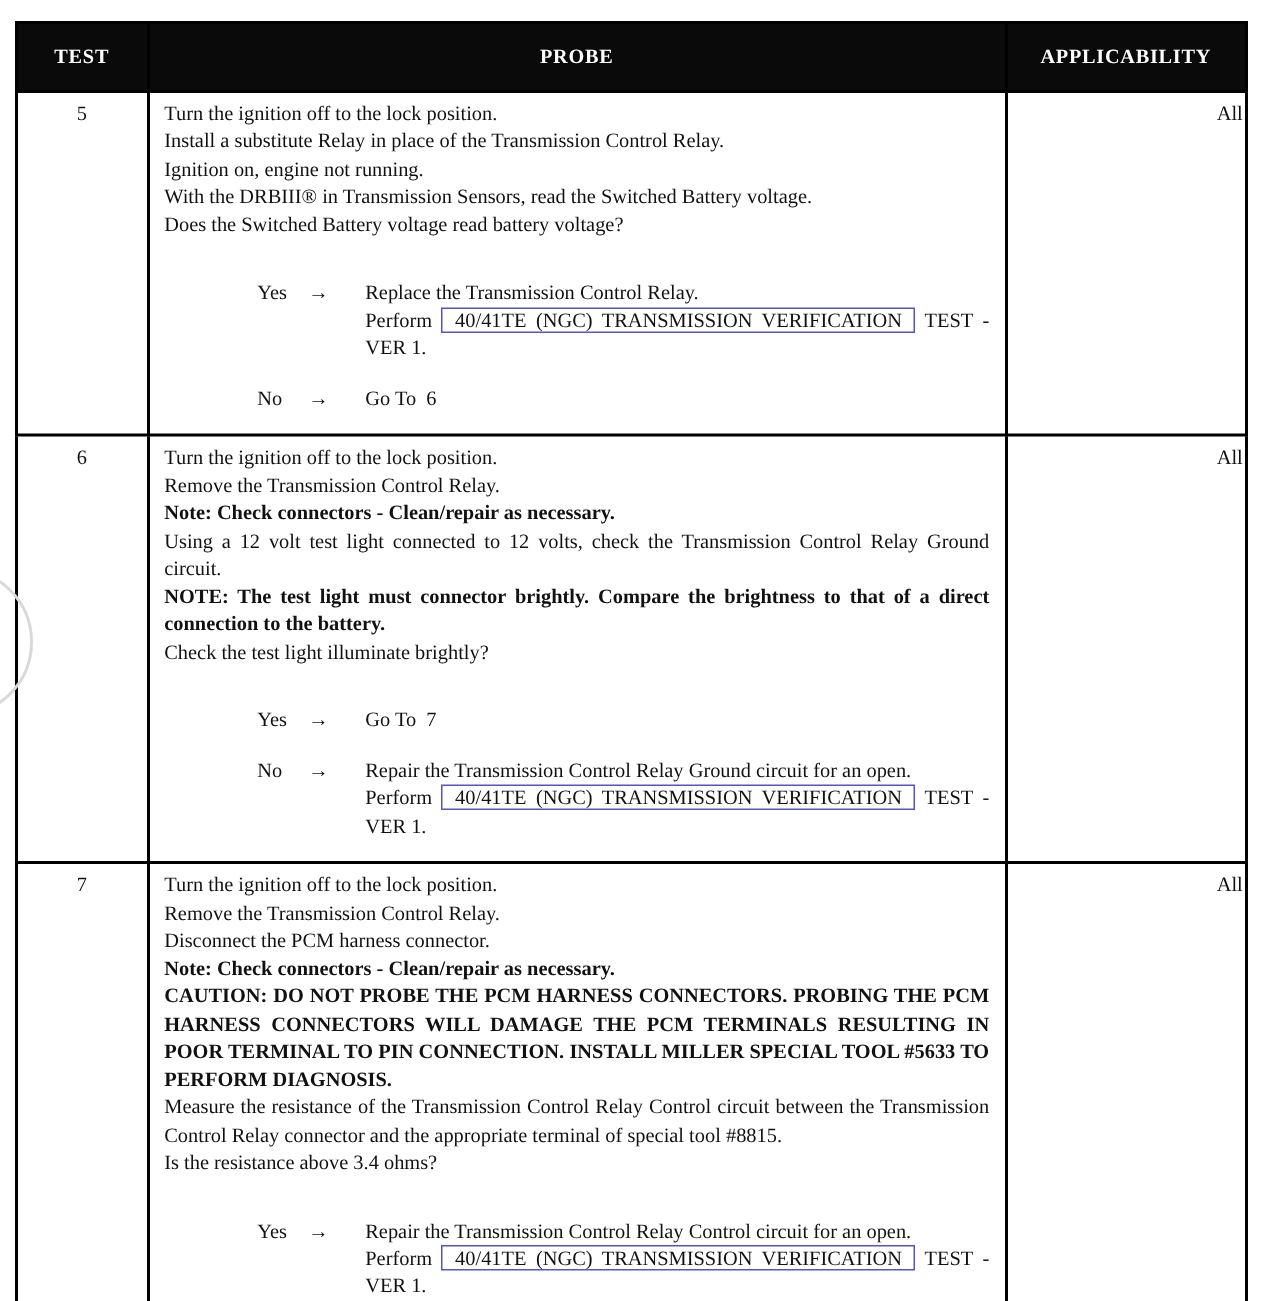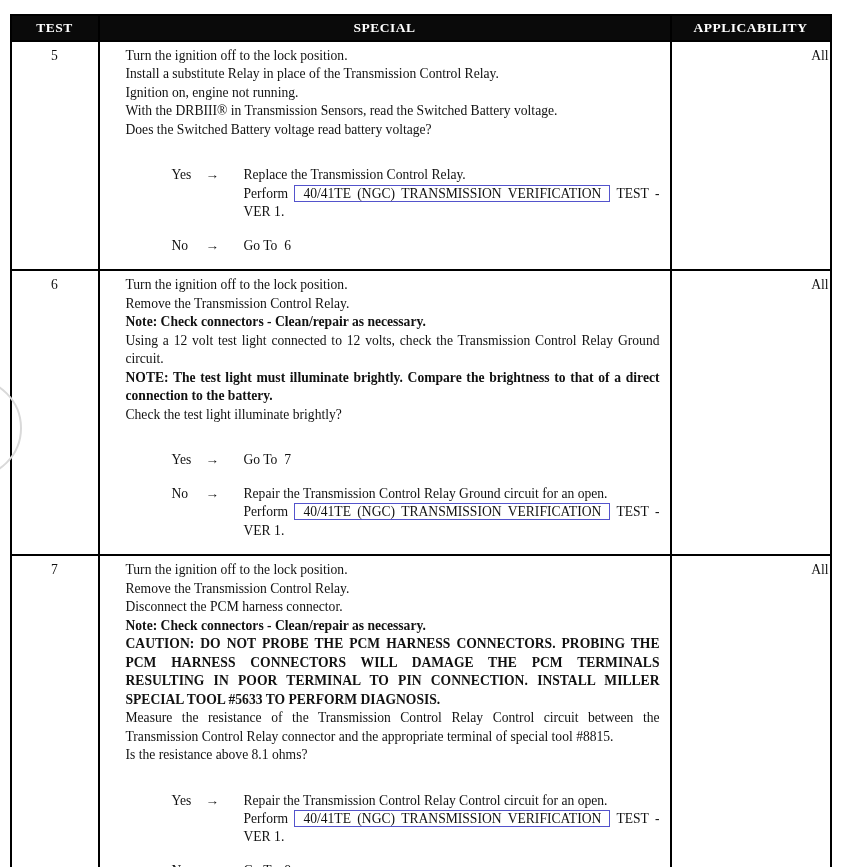--- a/index.html
+++ b/index.html
@@ -36,21 +36,21 @@
   }
   table.diag th, table.diag td {
     border: 2px solid #000000;
   }
   thead th {
     background: #0a0a0a;
     color: #ffffff;
     font-weight: bold;
     font-size: 13.5px;
     letter-spacing: 0.5px;
-    padding: 4px 4px;
+    padding: 14px 4px;
     text-align: center;
   }
   .th-test { width: 78px; }
   .th-action { width: auto; }
   .th-app { width: 150px; }
   td.cell {
     vertical-align: top;
     font-size: 13.6px;
     line-height: 1.36;
   }
@@ -60,21 +60,20 @@
   }
   td.app-cell {
     text-align: right;
     padding-top: 5px;
   }
   td.action-cell {
     padding: 5px 10px 14px 10px;
   }
   .line {
     text-align: justify;
-    margin-left: 16px;
   }
   .line.bold {
     font-weight: bold;
   }
   .branch {
     display: flex;
     margin: 15px 0 0 62px;
   }
   .line + .branch {
     margin-top: 27px;
@@ -103,21 +102,21 @@
 </head>
 <body>
 
 <div class="page">
   <div class="scan-artifact"></div>
 
   <table class="diag">
     <thead>
       <tr>
         <th class="th-test">TEST</th>
-        <th class="th-action">SPECIAL</th>
+        <th class="th-action">PROBE</th>
         <th class="th-app">APPLICABILITY</th>
       </tr>
     </thead>
     <tbody>
         <tr>
           <td class="cell test-cell">5</td>
           <td class="cell action-cell">
             <div class="line">Turn the ignition off to the lock position.</div>
             <div class="line">Install a substitute Relay in place of the Transmission Control Relay.</div>
             <div class="line">Ignition on, engine not running.</div>
@@ -141,21 +140,21 @@
           </td>
           <td class="cell app-cell">All</td>
         </tr>
         <tr>
           <td class="cell test-cell">6</td>
           <td class="cell action-cell">
             <div class="line">Turn the ignition off to the lock position.</div>
             <div class="line">Remove the Transmission Control Relay.</div>
             <div class="line bold">Note: Check connectors - Clean/repair as necessary.</div>
             <div class="line">Using a 12 volt test light connected to 12 volts, check the Transmission Control Relay Ground circuit.</div>
-            <div class="line bold">NOTE: The test light must illuminate brightly. Compare the brightness to that of a direct connection to the battery.</div>
+            <div class="line bold">NOTE: The test light must connector brightly. Compare the brightness to that of a direct connection to the battery.</div>
             <div class="line">Check the test light illuminate brightly?</div>
             <div class="branch">
               <span class="branch-label">Yes</span>
               <span class="arrow">→</span>
               <div class="branch-content">
                 <div class="branch-line">Go To&nbsp;&nbsp;7</div>
               </div>
             </div>
             <div class="branch">
               <span class="branch-label">No</span>
@@ -170,21 +169,21 @@
         </tr>
         <tr>
           <td class="cell test-cell">7</td>
           <td class="cell action-cell">
             <div class="line">Turn the ignition off to the lock position.</div>
             <div class="line">Remove the Transmission Control Relay.</div>
             <div class="line">Disconnect the PCM harness connector.</div>
             <div class="line bold">Note: Check connectors - Clean/repair as necessary.</div>
             <div class="line bold">CAUTION: DO NOT PROBE THE PCM HARNESS CONNECTORS. PROBING THE PCM HARNESS CONNECTORS WILL DAMAGE THE PCM TERMINALS RESULTING IN POOR TERMINAL TO PIN CONNECTION. INSTALL MILLER SPECIAL TOOL #5633 TO PERFORM DIAGNOSIS.</div>
             <div class="line">Measure the resistance of the Transmission Control Relay Control circuit between the Transmission Control Relay connector and the appropriate terminal of special tool #8815.</div>
-            <div class="line">Is the resistance above 8.1 ohms?</div>
+            <div class="line">Is the resistance above 3.4 ohms?</div>
             <div class="branch">
               <span class="branch-label">Yes</span>
               <span class="arrow">→</span>
               <div class="branch-content">
                 <div class="branch-line">Repair the Transmission Control Relay Control circuit for an open.</div>
                 <div class="branch-line">Perform <span class="doclink">40/41TE (NGC) TRANSMISSION VERIFICATION</span> TEST - VER 1.</div>
               </div>
             </div>
             <div class="branch">
               <span class="branch-label">No</span>

